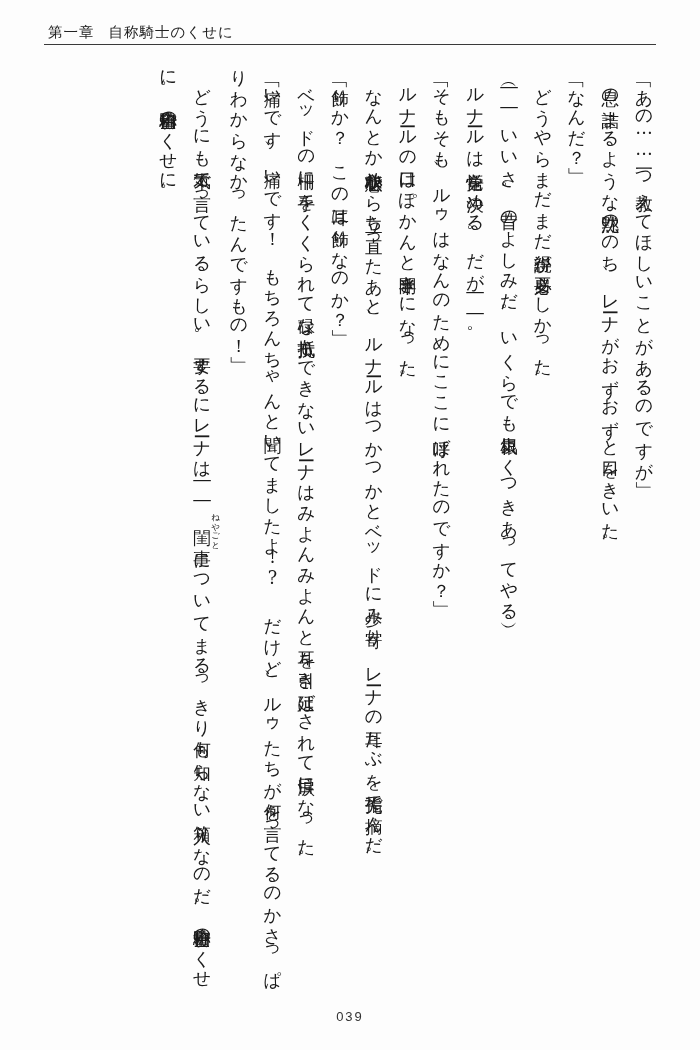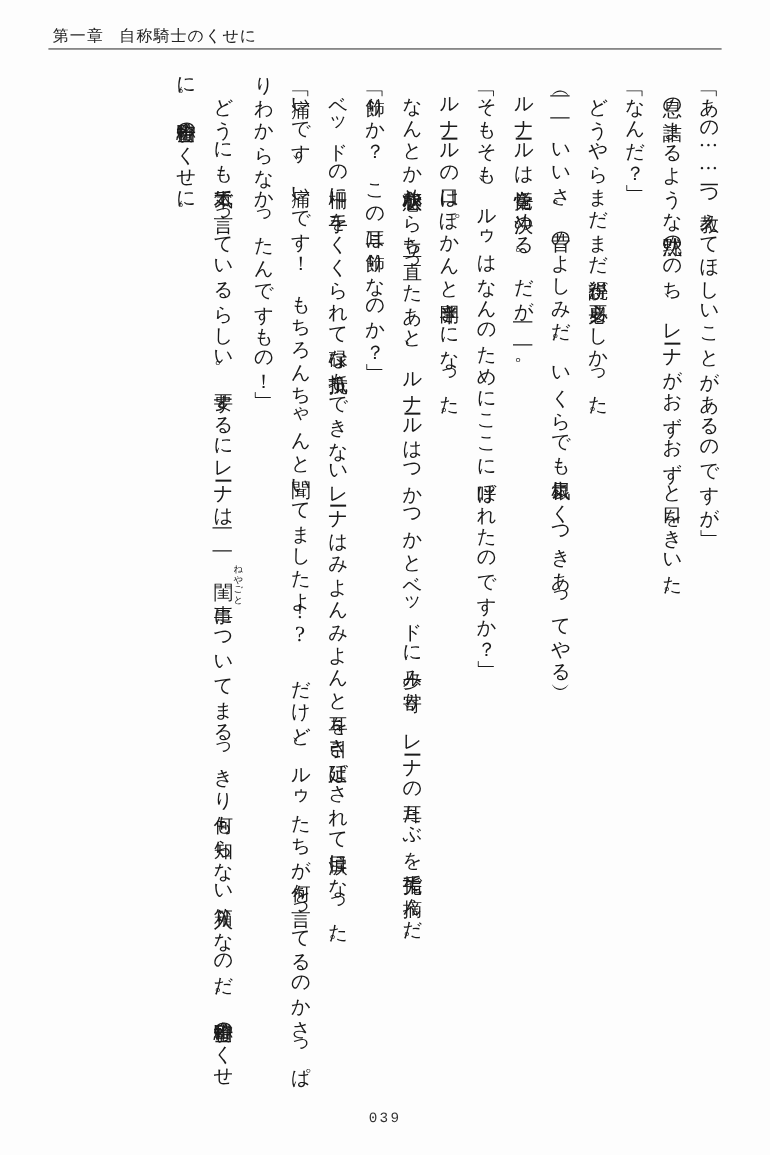--- a/index.html
+++ b/index.html
@@ -78,21 +78,21 @@
   }
   .folio {
     position: absolute;
     bottom: 26px;
     left: 0;
     width: 700px;
     text-align: center;
     font-size: 13px;
     letter-spacing: 2px;
     color: #333;
-    font-family: Liberation Mono, monospace;
+    font-family: Liberation Sans, sans-serif;
   }
 </style>
 </head>
 <body>
 
 <div class="page">
 
   <div class="running-head">
     <span class="chapter-num">第一章</span>
     <span class="chapter-title">自称騎士のくせに</span>

